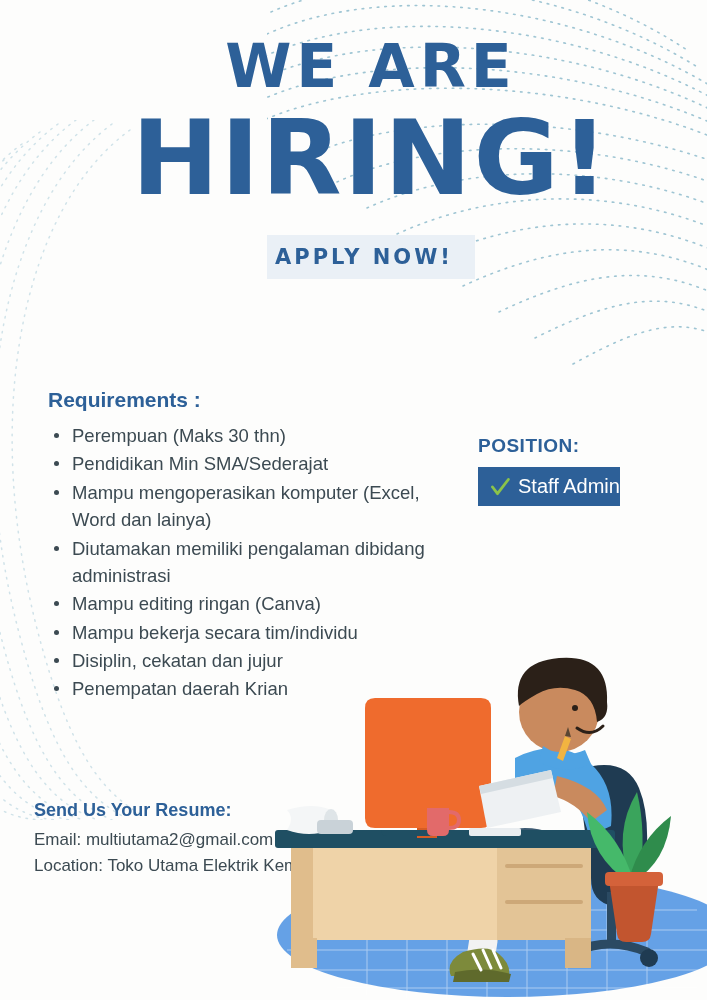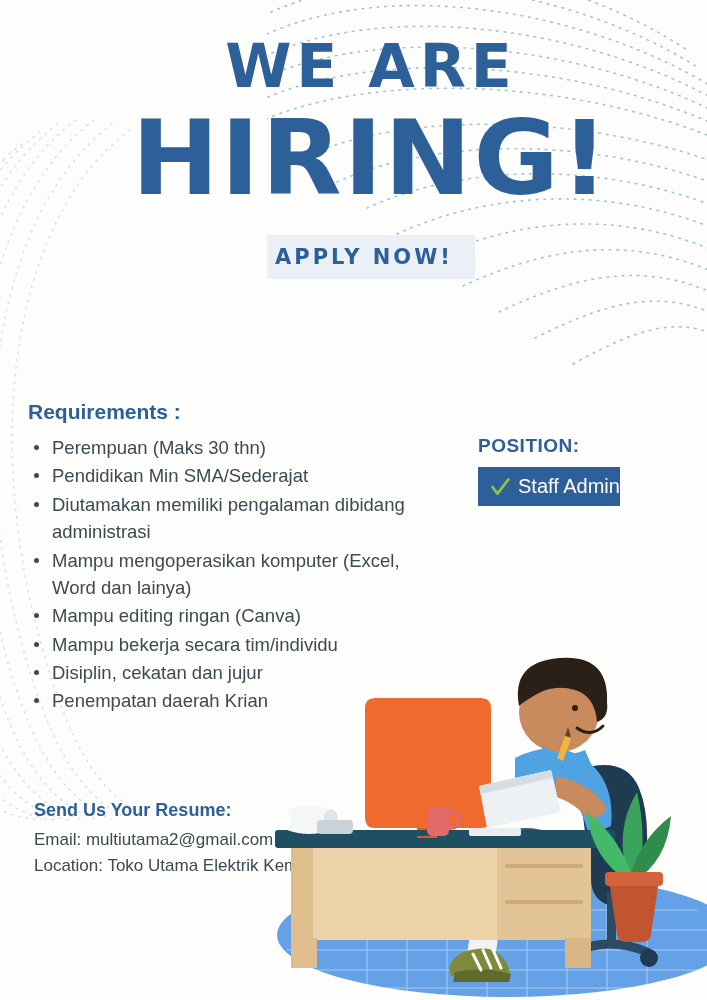--- a/index.html
+++ b/index.html
@@ -78,23 +78,22 @@
     font-weight: bold;
     font-size: 21px;
     letter-spacing: 3px;
     padding: 10px 22px 10px 8px;
   }
 
   
   .req-block {
     position: absolute;
     top: 388px;
-    left: 28px;
+    left: 48px;
     width: 420px;
-    margin-top: 12px;
   }
   .req-title {
     color: #2d6098;
     font-size: 21px;
     font-weight: bold;
     margin: 0 0 10px 0;
   }
   .req-list {
     list-style: none;
     margin: 0;
@@ -228,22 +227,22 @@
     <div class="we-are">WE ARE</div>
     <div class="hiring">HIRING!</div>
     <div class="apply-now">APPLY NOW!</div>
   </div>
 
   <div class="req-block">
     <div class="req-title">Requirements :</div>
     <ul class="req-list">
       <li>Perempuan (Maks 30 thn)</li>
       <li>Pendidikan Min SMA/Sederajat</li>
+      <li>Mampu mengoperasikan komputer (Excel, Word dan lainya)</li>
       <li>Diutamakan memiliki pengalaman dibidang administrasi</li>
-      <li>Mampu mengoperasikan komputer (Excel, Word dan lainya)</li>
       <li>Mampu editing ringan (Canva)</li>
       <li>Mampu bekerja secara tim/individu</li>
       <li>Disiplin, cekatan dan jujur</li>
       <li>Penempatan daerah Krian</li>
     </ul>
   </div>
 
   <div class="position-block">
     <div class="position-label">POSITION:</div>
     <div class="position-pill">

